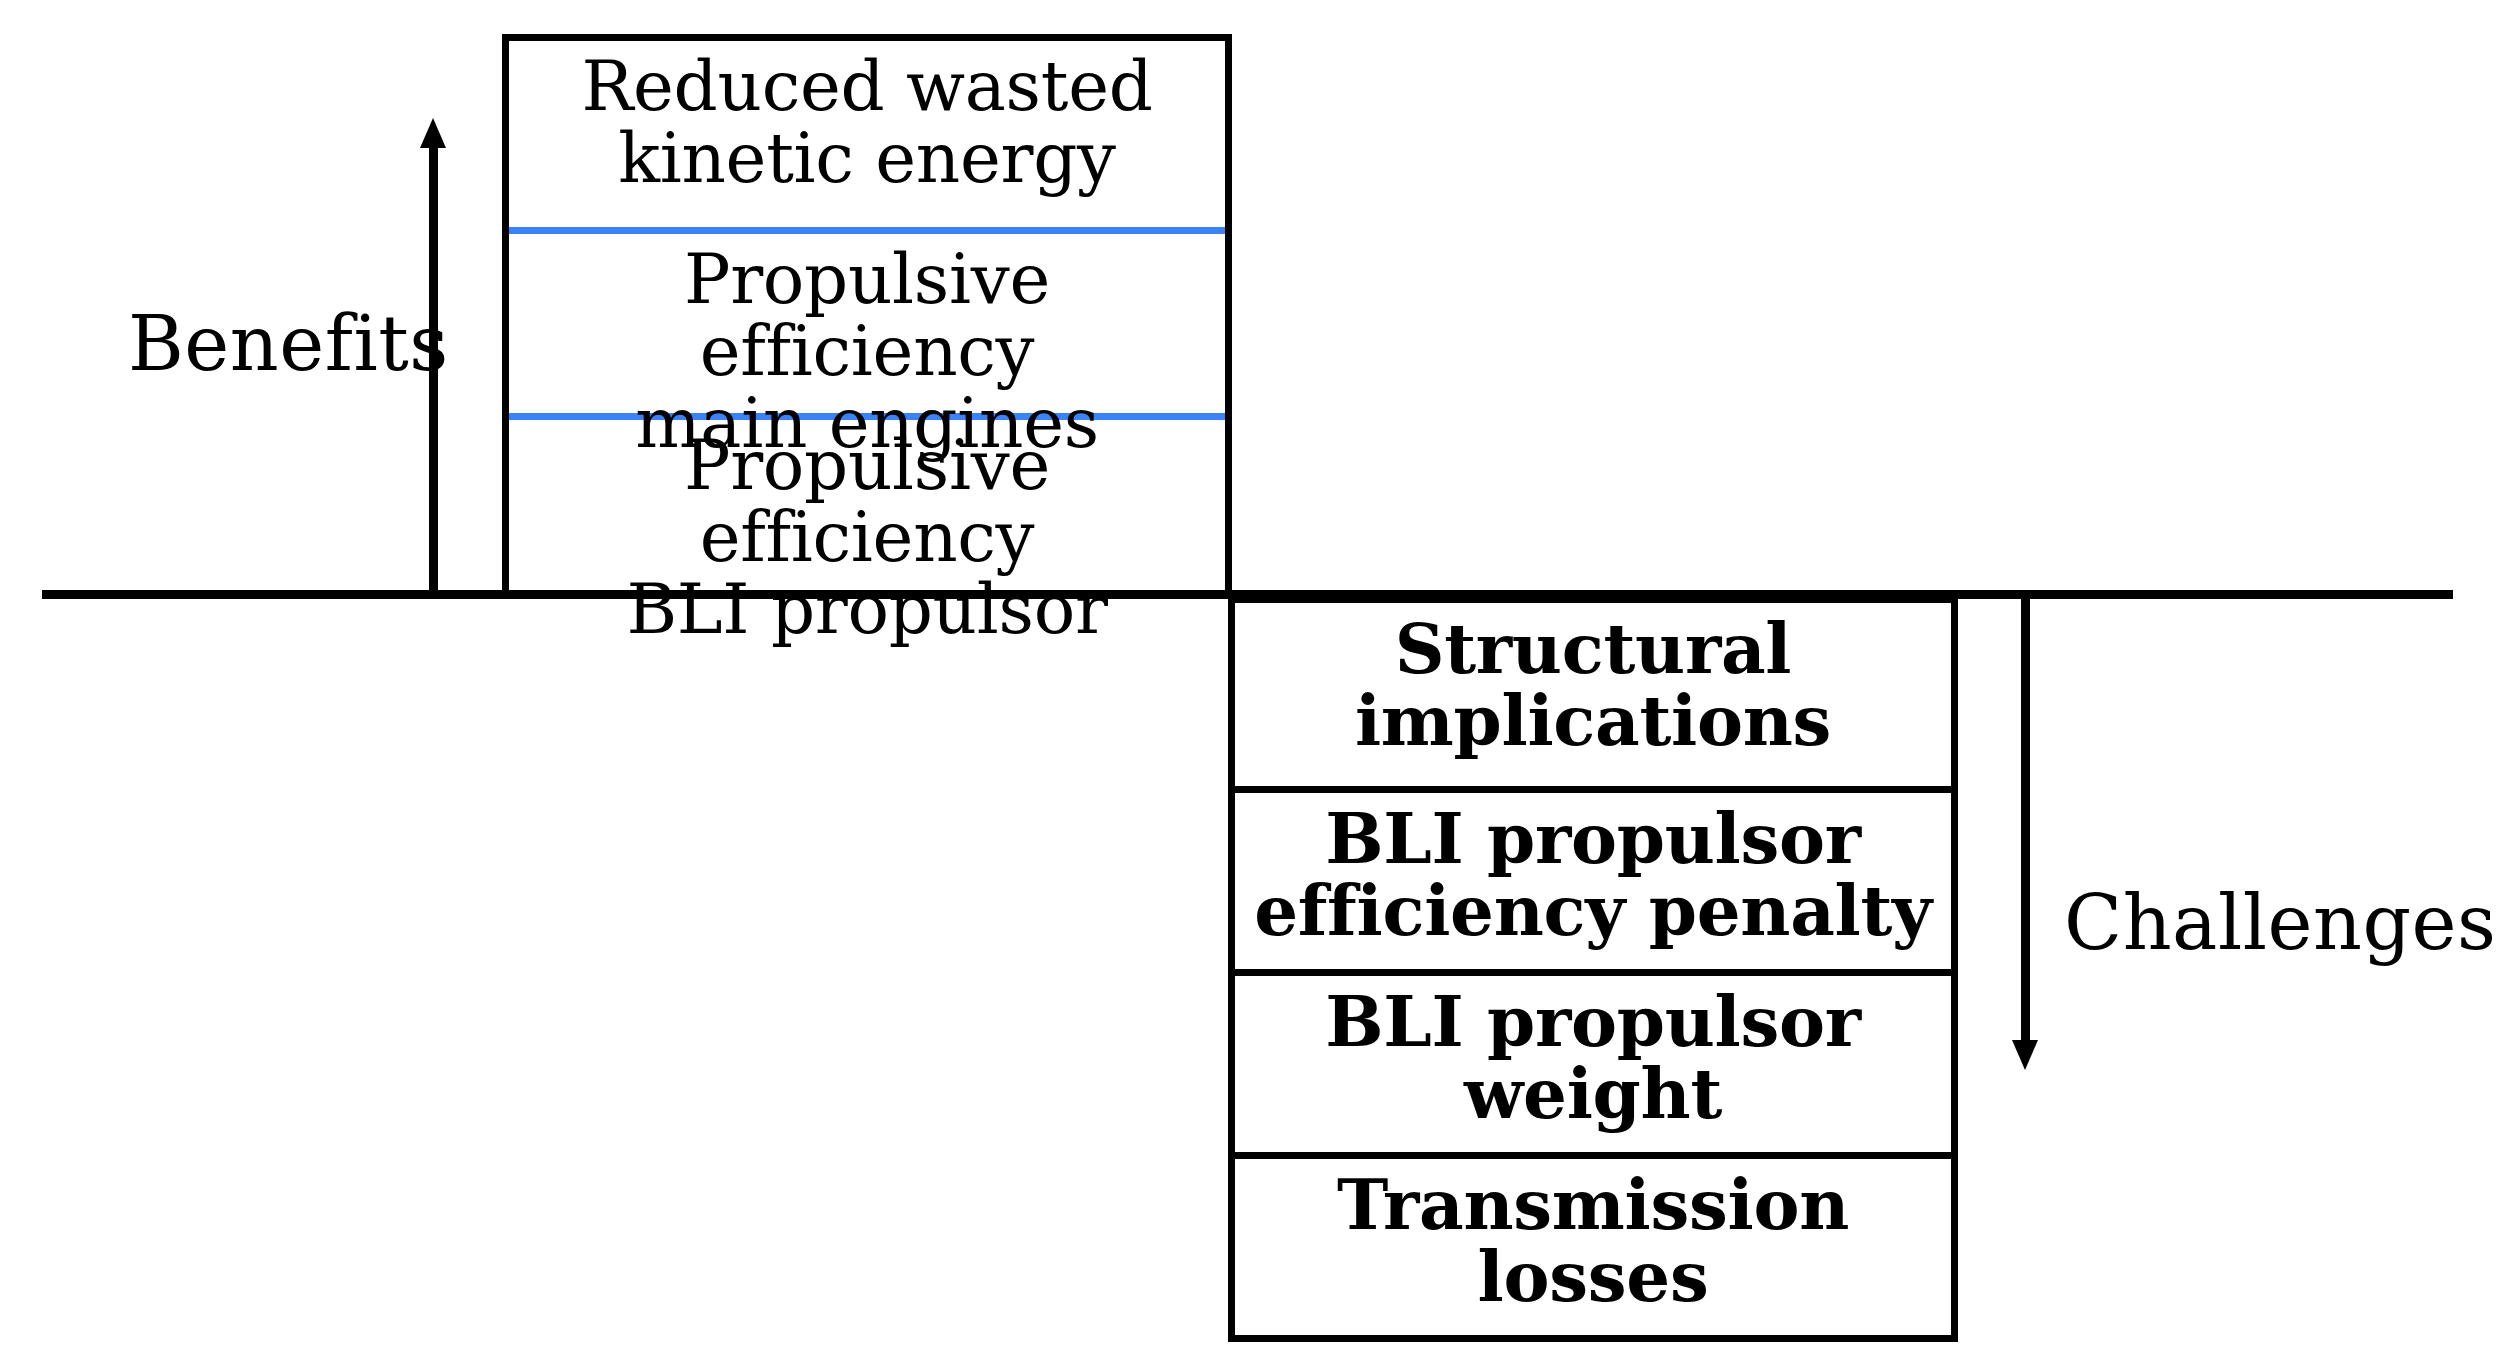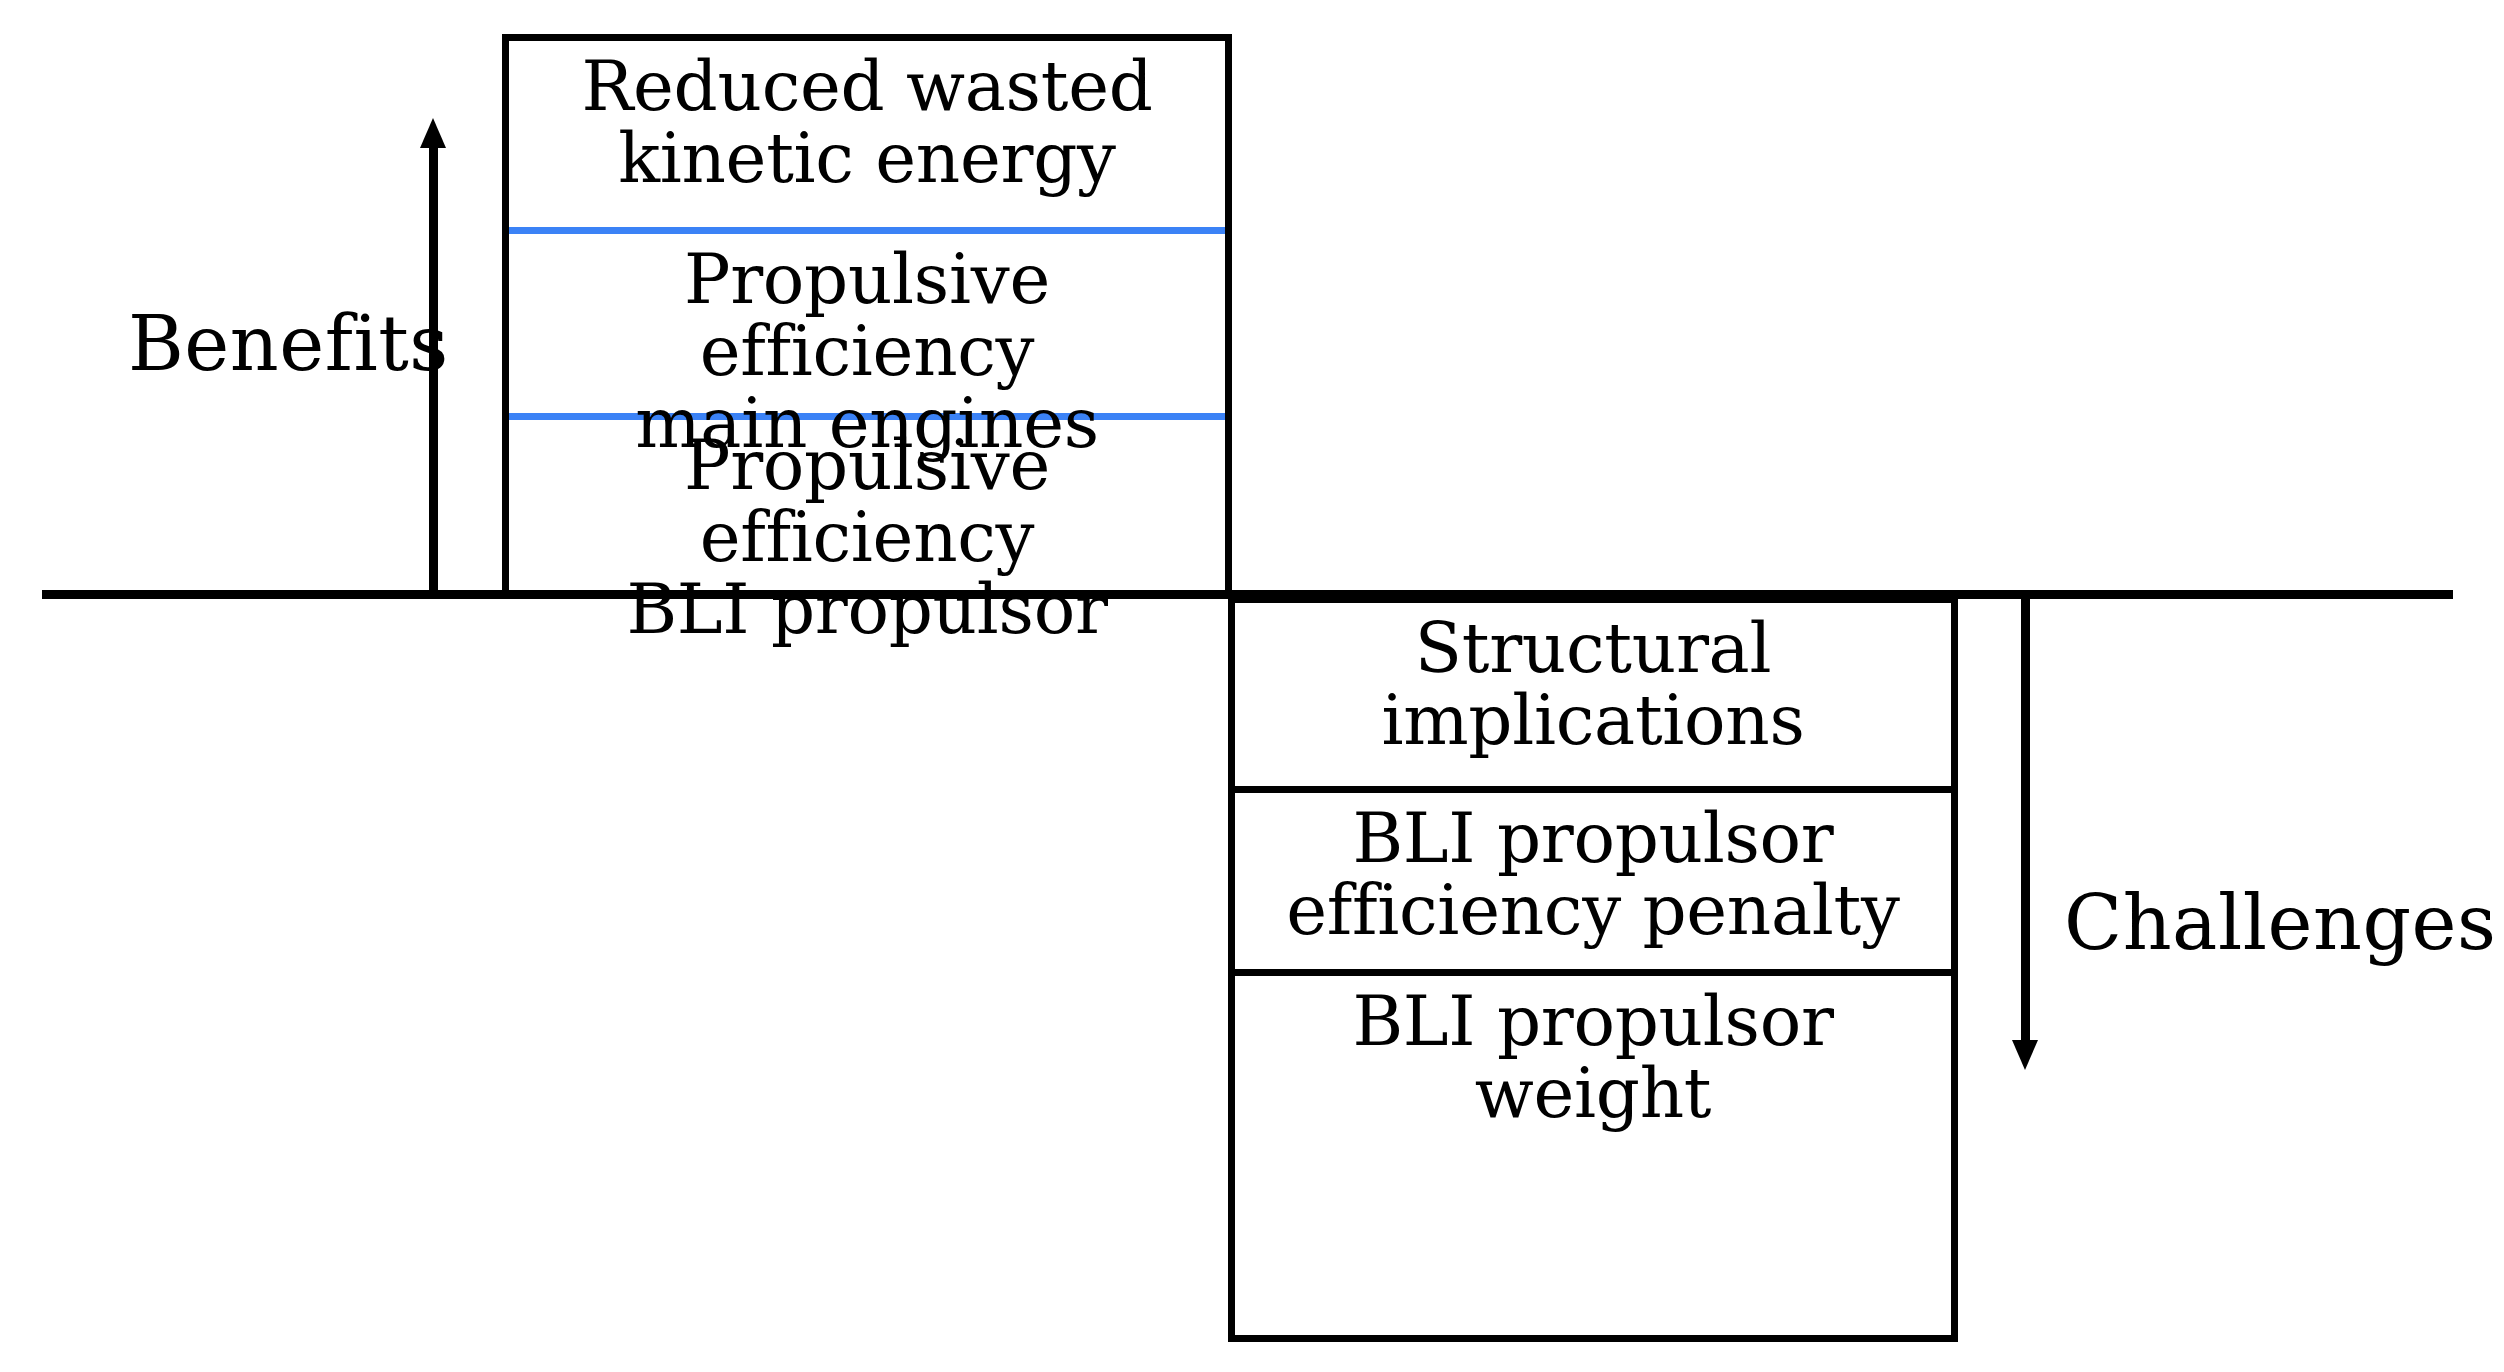--- a/index.html
+++ b/index.html
@@ -111,21 +111,21 @@
     box-sizing: border-box;
     width: 100%;
     background: #ffffff;
     display: flex;
     align-items: flex-start;
     justify-content: center;
     padding-top: 10px;
   }
   #benefits-stack .box { height: 186px; }
   #benefits-stack .box + .box { border-top: 7px solid #3b82f6; }
-  #challenges-stack .box { height: 183px; }
+  #challenges-stack .box { height: 183px; font-weight: bold; }
   #challenges-stack .box + .box { border-top: 7px solid #000000; }
 
   .box-text {
     font-size: 69px;
     line-height: 1.04;
     text-align: center;
     white-space: pre-line;
     letter-spacing: -0.3px;
   }
 </style>
@@ -155,20 +155,24 @@
 implications</span>
     </div>
     <div class="box">
       <span class="box-text">BLI propulsor
 efficiency penalty</span>
     </div>
     <div class="box">
       <span class="box-text">BLI propulsor
 weight</span>
     </div>
+    <div class="box">
+      <span class="box-text">Transmission
+losses</span>
+    </div>
   </div>
 
   <div class="axis-line"></div>
 
   <div id="benefits-arrow" class="arrow">
     <div class="arrow-shaft"></div>
     <div class="arrow-head up"></div>
   </div>
 
   <div id="challenges-arrow" class="arrow">

